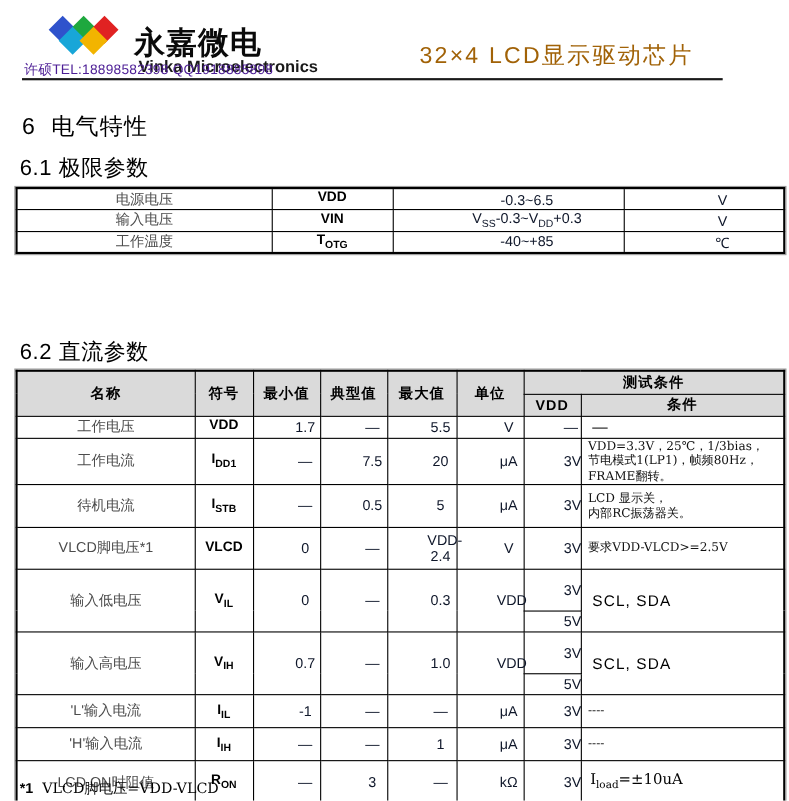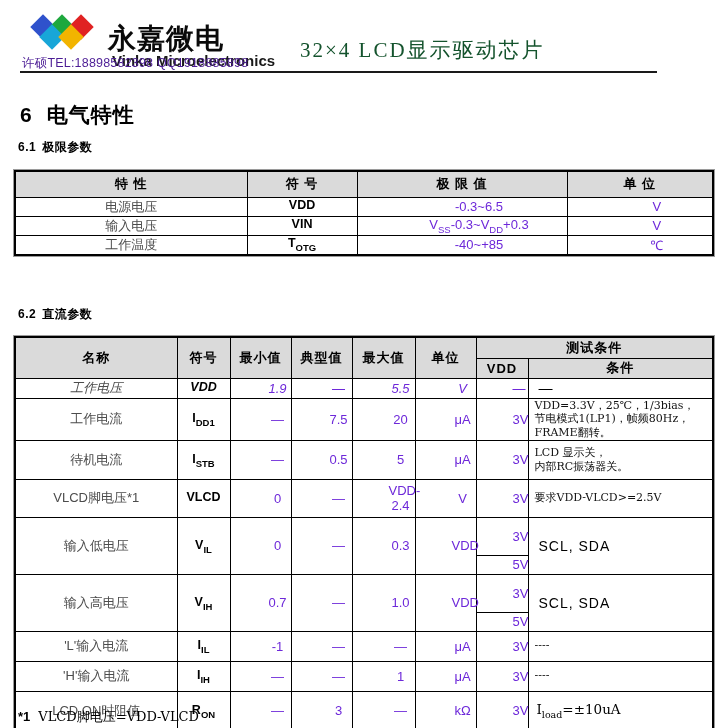--- a/index.html
+++ b/index.html
@@ -3,60 +3,60 @@
 <meta charset="utf-8">
 <style>
   * { margin:0; padding:0; box-sizing:border-box; }
   html,body { background:#ffffff; }
   .page {
     position:relative; width:717px; height:728px; background:#ffffff;
     font-family:"Liberation Sans", sans-serif; color:#000; overflow:hidden;
   }
   
   .hdr-rule { position:absolute; left:20px; top:71px; width:637px; height:2px; background:#1a1a1a; }
-  .logo { position:absolute; left:30px; top:8px; width:260px; height:62px; }
+  .logo { position:absolute; left:44px; top:8px; width:260px; height:62px; }
   .dia { position:absolute; width:18px; height:18px; transform:rotate(45deg); }
   .dia.blue   { left:4px;  top:10px; background:#2f52cc; z-index:1; }
   .dia.green  { left:23px; top:10px; background:#1ea83e; z-index:1; }
   .dia.red    { left:42px; top:10px; background:#e02222; z-index:1; }
   .dia.cyan   { left:13px; top:20px; background:#18a6d8; z-index:2; }
   .dia.yellow { left:32px; top:20px; background:#f2b400; z-index:2; }
   .logo-cn { position:absolute; left:78px; top:12px; font-size:28px; font-weight:bold; letter-spacing:1px; color:#0a0a0a; }
   .logo-en { position:absolute; left:82px; top:44px; font-size:15px; font-weight:bold; color:#1a1a1a; }
   .contact { position:absolute; left:22px; top:55px; font-size:12.5px; color:#4c1d95; letter-spacing:0.2px; }
   .part-no { position:absolute; top:6px; left:420px; width:237px; text-align:right; font-size:27px; font-weight:bold; letter-spacing:0.5px; }
-  .part-sub { position:absolute; top:36px; left:300px; width:412px; text-align:left;
-    font-family:Liberation Serif, serif; font-size:21px; letter-spacing:2px; color:#14532d; }
-  
-  .h1 { position:absolute; left:20px; top:101px; font-size:21px; font-weight:bold; letter-spacing:1px; }
+  .part-sub { position:absolute; top:36px; left:300px; width:412px; text-align:center;
+    font-family:Liberation Sans, sans-serif; font-size:21px; letter-spacing:2px; color:#a16207; }
+  
+  .h1 { position:absolute; left:20px; top:101px; font-size:21px; font-weight:normal; letter-spacing:1px; }
   .h1 .num { margin-right:14px; }
-  .h2 { position:absolute; left:18px; font-size:12px; font-weight:bold; letter-spacing:0.5px; }
+  .h2 { position:absolute; left:18px; font-size:20px; font-weight:normal; letter-spacing:0.5px; }
   .h2 .num { margin-right:6px; }
   .h2.s61 { top:139px; }
   .h2.s62 { top:306px; }
   
   table { border-collapse:collapse; table-layout:fixed; position:absolute; left:14px; background:#fff; }
   table, td, th { border:1px solid #000; }
   table { border:2px solid #000; outline:1px solid #9a9a9a; }
   th { background:#dadada; font-size:13px; font-weight:bold; letter-spacing:1px; }
   td { font-size:12.5px; text-align:center; vertical-align:middle; padding:0 2px; }
   .t1 { top:170px; width:698px; }
   .t1 tr.hrow { height:26px; }
   .t1 tr { height:19px; }
   .t2 { top:336px; width:698px; border-bottom:3px solid #000; }
   .t2 tr.hrow1 { height:21px; }
   .t2 tr.hrow2 { height:20px; }
   .name-cell { color:#4c4c4c; font-size:13px; }
   .sym { font-weight:bold; font-size:12.5px; }
   sub { font-size:9.5px; }
-  .val { font-size:13px; color:#6d28d9;padding-left:36px; }
+  .val { font-size:13px; color:#0f172a;padding-left:36px; }
   .cond-small { font-family:"DejaVu Serif", serif; font-size:11px; text-align:left; line-height:1.25; white-space:pre-line; color:#111; padding-left:6px; }
   .cond-sans { text-align:left; font-size:14px; letter-spacing:1px; padding-left:10px; }
   .cond-serif { font-family:"DejaVu Serif", serif; font-size:13.5px; text-align:left; padding-left:8px; }
-  .h20 { height:20px;font-style:italic; } .h30 { height:30px; } .h38 { height:38px; } .h39 { height:39px; } .h40 { height:40px; }
+  .h20 { height:20px; } .h30 { height:30px; } .h38 { height:38px; } .h39 { height:39px; } .h40 { height:40px; }
   
   .footnote { position:absolute; left:18px; top:708px; font-size:13px; font-family:"DejaVu Serif", serif; }
   .footnote .mark { font-weight:bold; font-family:"Liberation Sans", sans-serif; margin-right:8px; }
 </style>
 </head>
 <body>
 
 <div class="page">
 
   <div class="logo">
@@ -80,26 +80,20 @@
   </div>
 
   <table class="t1">
     <colgroup>
         <col style="width:232px">
         <col style="width:110px">
         <col style="width:210px">
         <col style="width:146px">
       </colgroup>
     <tbody>
-        <tr class="hrow">
-      <th>特   性</th>
-      <th>符   号</th>
-      <th>极  限  值</th>
-      <th>单   位</th>
-    </tr>
     <tr>
       <td class="name-cell">电源电压</td>
       <td class="sym"><span>VDD</span><sub></sub></td>
       <td class="val">-0.3~6.5</td>
       <td class="val">V</td>
     </tr>
     <tr>
       <td class="name-cell">输入电压</td>
       <td class="sym"><span>VIN</span><sub></sub></td>
       <td class="val"><span>V</span><sub>SS</sub><span>-0.3~V</span><sub>DD</sub><span>+0.3</span></td>
@@ -140,21 +134,21 @@
       <th colspan="2">测试条件</th>
     </tr>
     <tr class="hrow2">
       <th>VDD</th>
       <th>条件</th>
     </tr>
 
     <tr class="h20">
       <td class="name-cell">工作电压</td>
       <td class="sym"><span>VDD</span><sub></sub></td>
-      <td class="val">1.9</td>
+      <td class="val">1.7</td>
       <td class="val">—</td>
       <td class="val">5.5</td>
       <td class="val">V</td>
       <td class="val">—</td>
       <td class="cond-sans">—</td>
     </tr>
 
     <tr class="h39">
       <td class="name-cell">工作电流</td>
       <td class="sym"><span>I</span><sub>DD1</sub></td>

